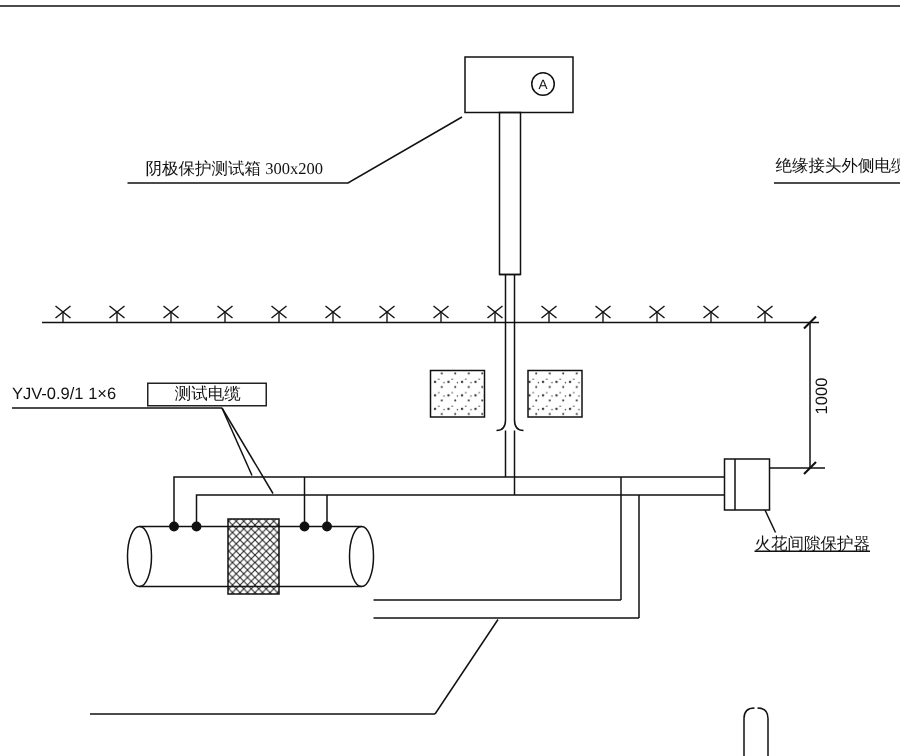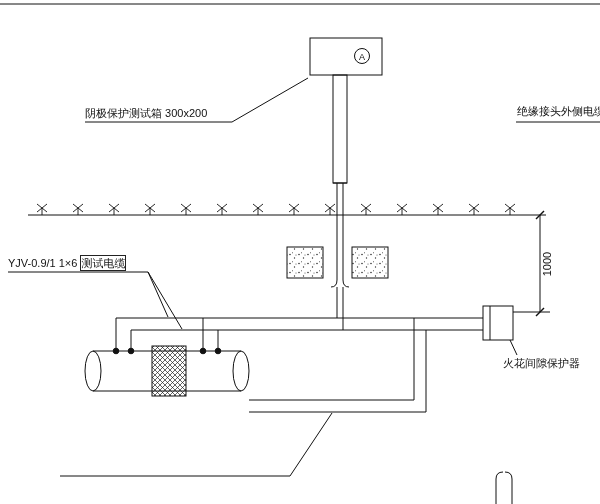--- a/index.html
+++ b/index.html
@@ -3,21 +3,21 @@
 <meta charset="utf-8">
 <style>
   * { margin:0; padding:0; box-sizing:border-box; }
   body { background:#ffffff; }
   .canvas {
     position:relative; width:600px; height:504px; background:#fff;
     overflow:hidden; font-family:"Liberation Sans", sans-serif; color:#111;
   }
   .canvas > svg { position:absolute; left:0; top:0; }
   .lbl { position:absolute; font-size:11px; white-space:nowrap; color:#111; line-height:14px; }
-  .boxed { display:inline-block; border:1px solid #222; padding:0 0; margin-left:3px; }
+  .boxed { display:inline-block; border:1px solid #222; padding:0 17px; margin-left:21px; }
   .watermark {
     position:absolute; left:58px; top:206px; white-space:nowrap;
     font-family:"Liberation Serif","DejaVu Serif",serif;
     font-size:39px; font-weight:700; letter-spacing:0px;
     color:rgba(12,12,12,0.88);
   }
 </style>
 </head>
 <body>
 
@@ -139,25 +139,25 @@
       </g>
 
       <g>
         <path d="M496,504 L496,479 Q496,472 503,472"></path>
         <path d="M512,504 L512,479 Q512,472 505,472"></path>
       </g>
 
     </g>
   </svg>
 
-  <div class="lbl" style="left:85px; top:106px;">阴极保护测试箱 300x200</div>
+  <div class="lbl" style="left:97px; top:106px;font-family:Liberation Serif, serif;">阴极保护测试箱 300x200</div>
 
   <div class="lbl" style="left:517px; top:104px;">绝缘接头外侧电缆</div>
 
   <div class="lbl" style="left:8px; top:255px;">
     <span>YJV-0.9/1  1×6</span><span class="boxed">测试电缆</span>
   </div>
 
-  <div class="lbl" style="left:503px; top:356px;">火花间隙保护器</div>
+  <div class="lbl" style="left:503px; top:356px;text-decoration:underline;">火花间隙保护器</div>
 
 
 
 </div>
 
 </body></html>

